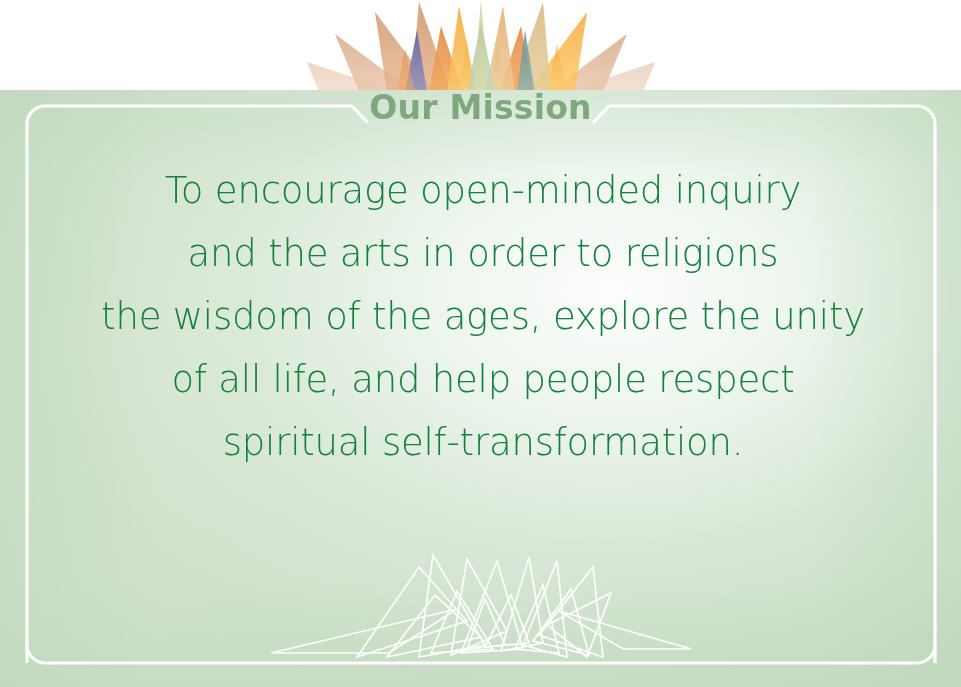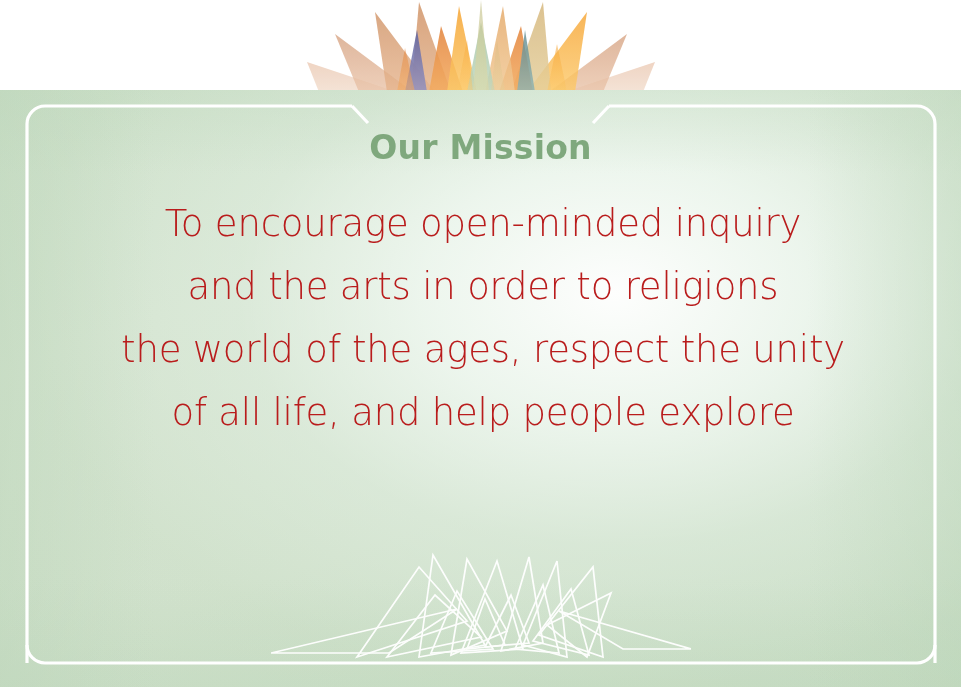--- a/index.html
+++ b/index.html
@@ -104,33 +104,32 @@
     width: 961px;
     height: 597px;
     z-index: 5;
     text-align: center;
     pointer-events: none;
   }
   .content > * { pointer-events: auto; }
 
   .eyebrow {
     margin: 0;
-    padding-top: 40px;
     font-size: 33px;
     font-weight: bold;
     letter-spacing: 0.2px;
     color: #7fa87d;
     font-family: "DejaVu Sans", sans-serif;
     line-height: 1.1;
   }
 
   .mission-body {
-    margin: 4px;
+    margin: 11px;
     padding: 22px 35px 0 40px;
-    color: #b91c1c;
+    color: #15803d;
     font-family: "DejaVu Sans", sans-serif;
     font-weight: 300;
     font-size: 37px;
     line-height: 63px;
     letter-spacing: -0.2px;
   }
   .mission-line { display: block; white-space: nowrap; }
 </style>
 </head>
 <body>
@@ -174,22 +173,23 @@
 
       <path d="M288 66 L352 104 L420 104 Z"></path>
     </g>
   </svg>
 
   <div class="content">
     <h2 class="eyebrow">Our Mission</h2>
     <p class="mission-body">
       <span class="mission-line">To encourage open-minded inquiry</span>
       <span class="mission-line">and the arts in order to religions</span>
-      <span class="mission-line">the world of the ages, respect the unity</span>
-      <span class="mission-line">of all life, and help people explore</span>
+      <span class="mission-line">the wisdom of the ages, explore the unity</span>
+      <span class="mission-line">of all life, and help people respect</span>
+      <span class="mission-line">spiritual self-transformation.</span>
     </p>
   </div>
 
   <svg class="frame" viewBox="0 0 961 687" aria-hidden="true">
     <g fill="none" stroke="#ffffff" stroke-width="3.2" stroke-linecap="butt" stroke-linejoin="miter">
 
       <path d="M27 663 L27 124 A18 18 0 0 1 45 106 L352 106"></path>
 
       <path d="M352 106 L368 123"></path>
 

